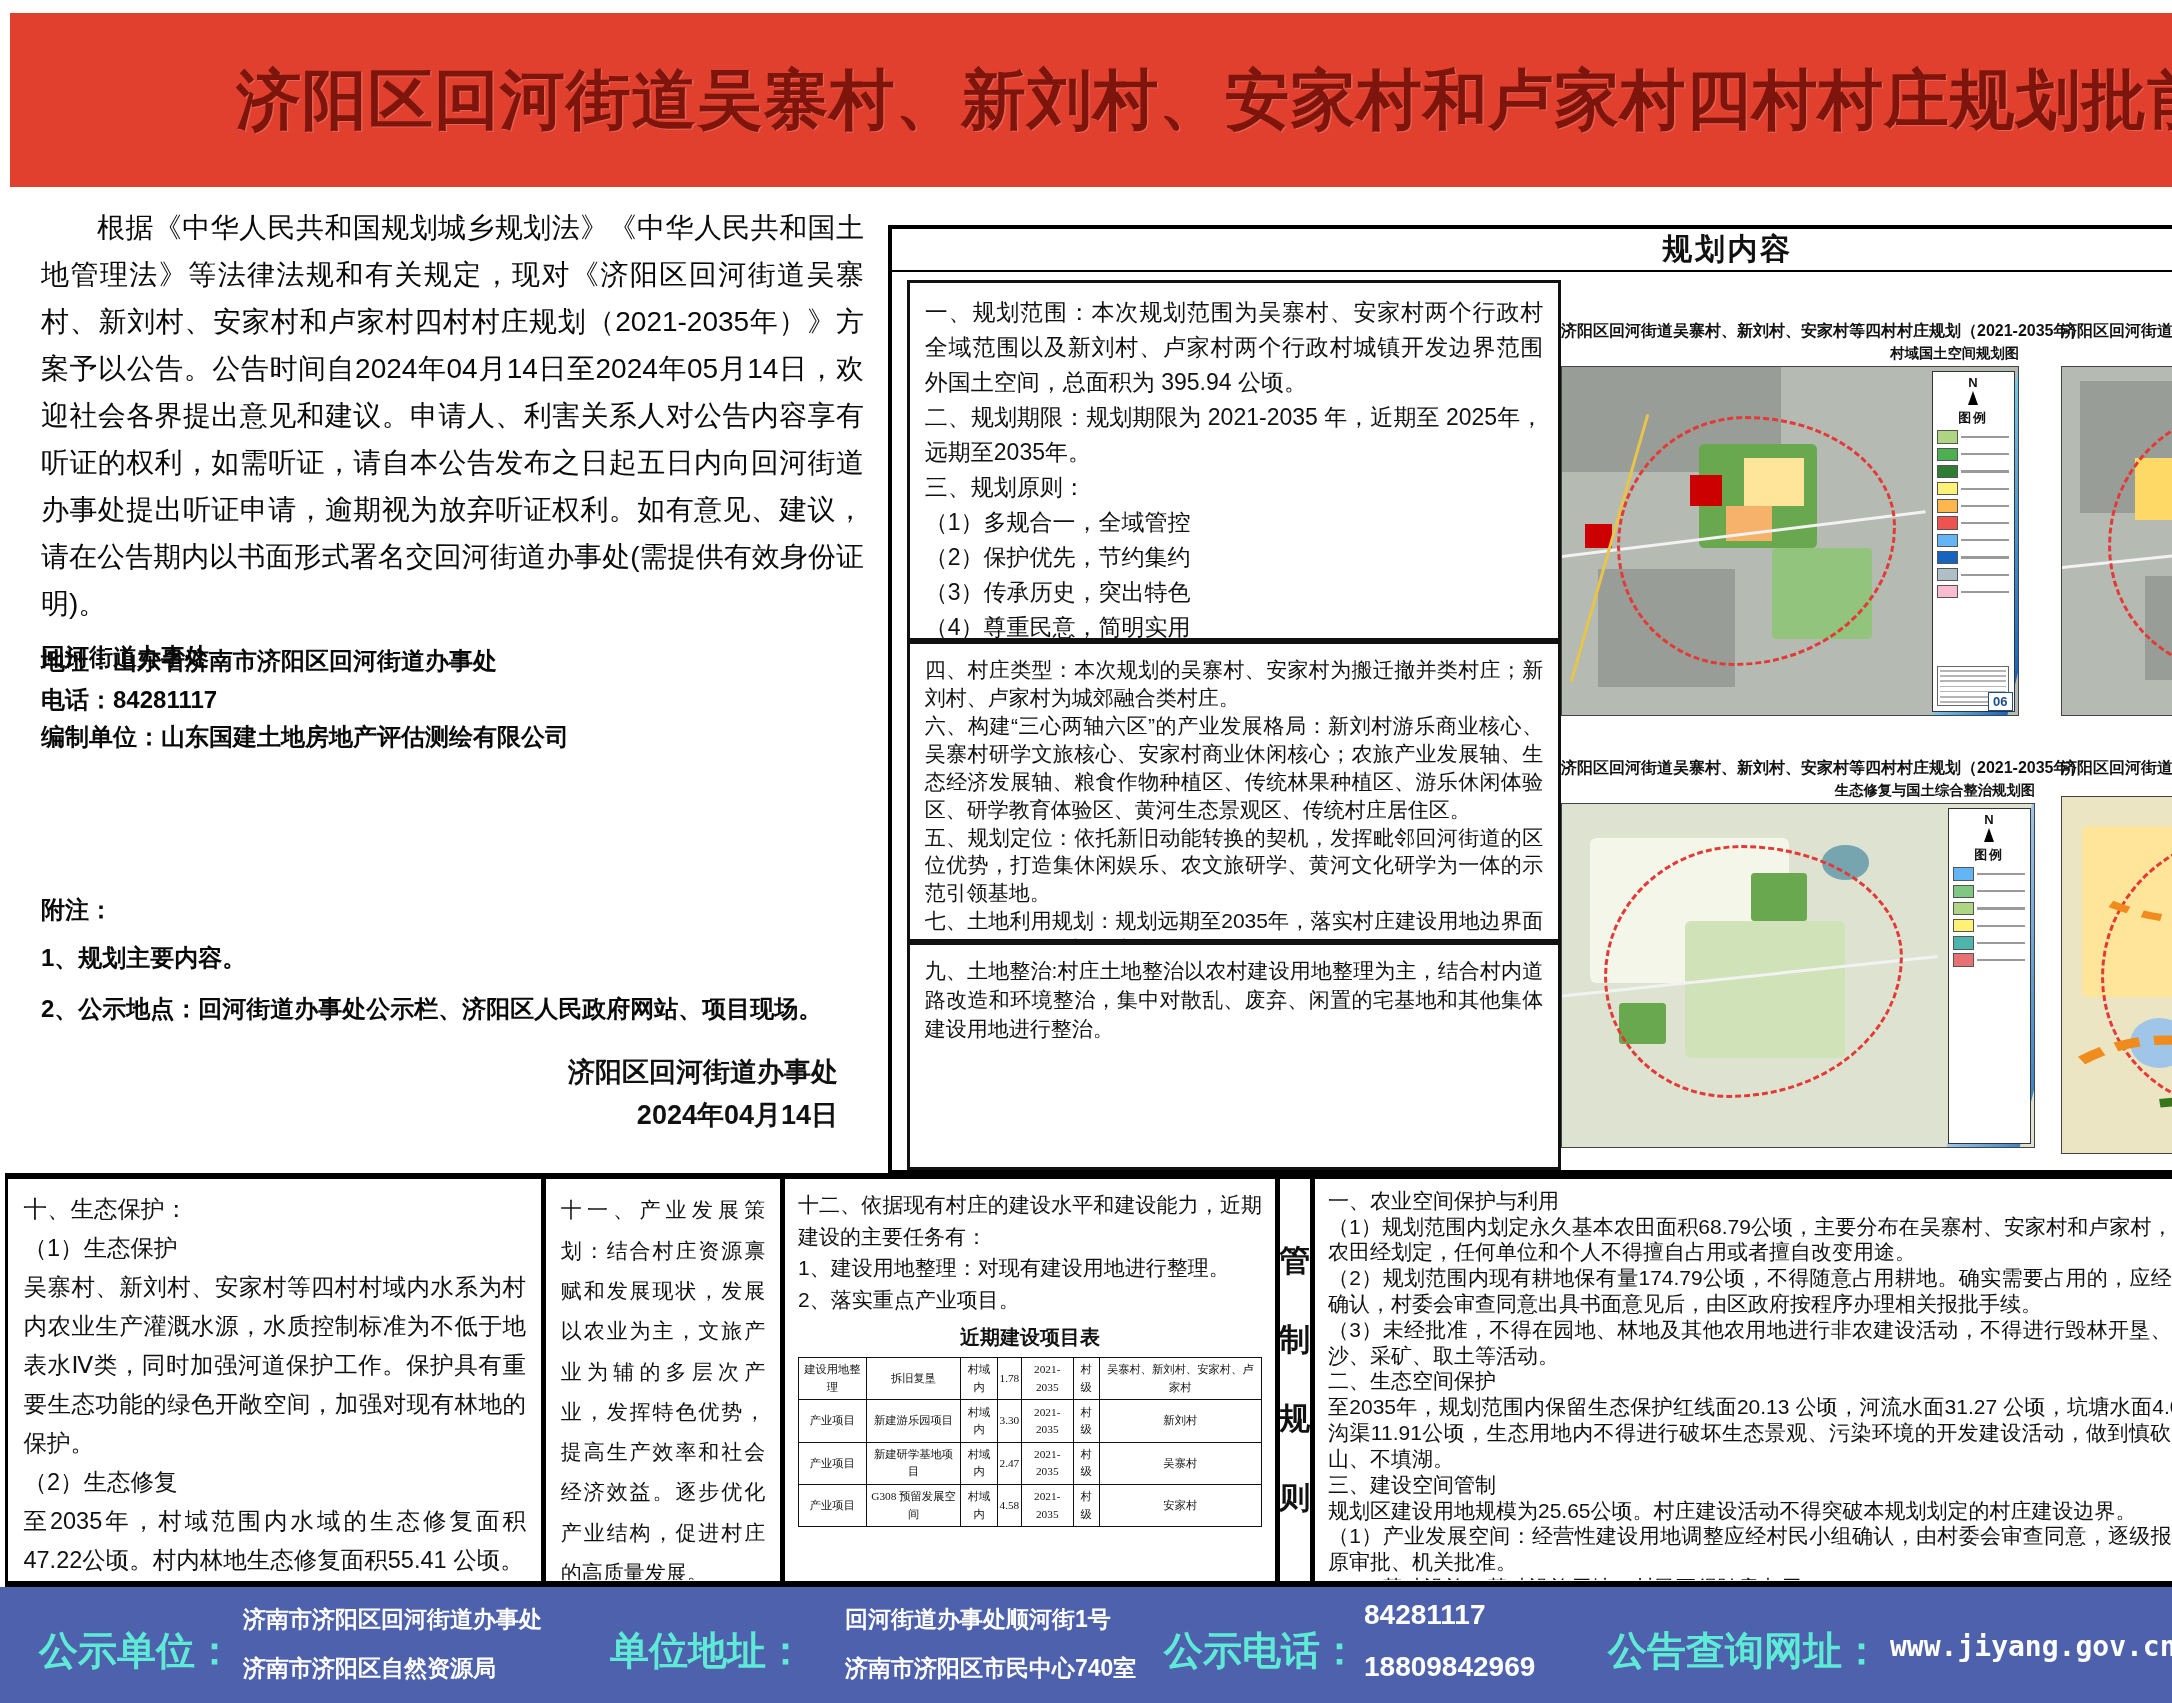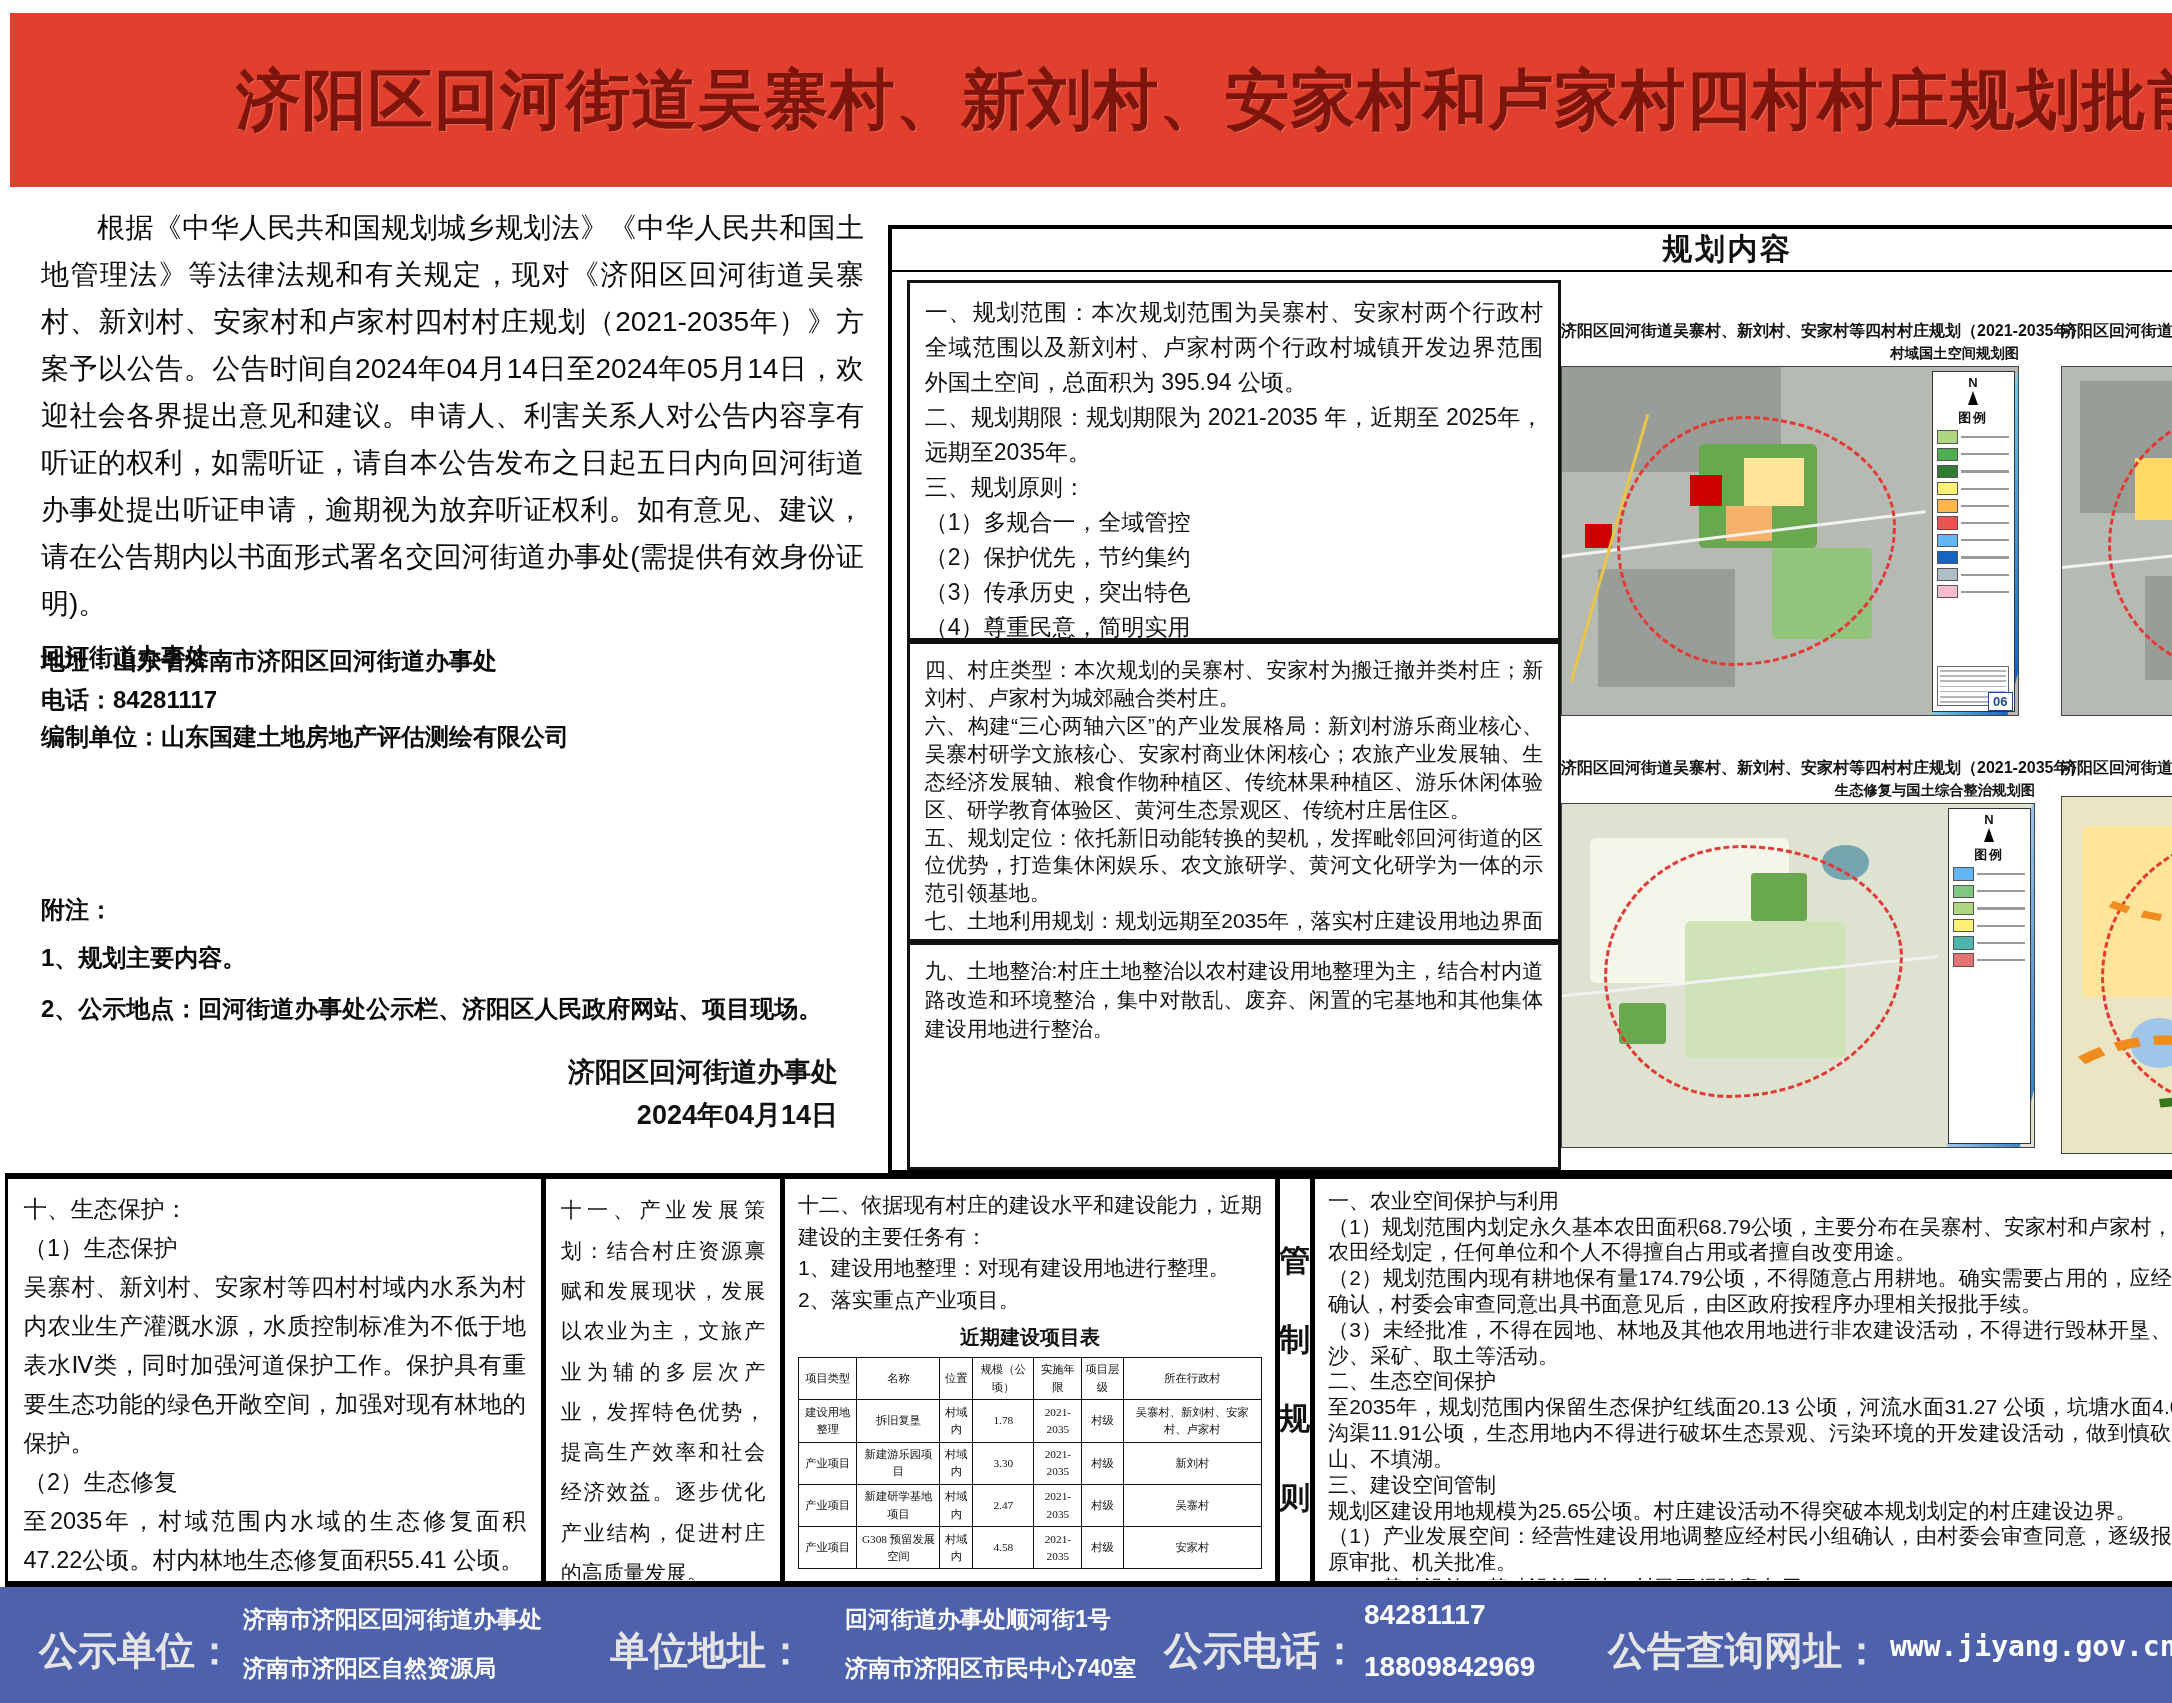--- a/index.html
+++ b/index.html
@@ -63,21 +63,21 @@
   #bcol12{left:785px;width:490px;font-size:21px;line-height:1.52;padding:9.6px 13px;}
   #bcol12 .tbl-title{text-align:center;font-weight:bold;font-size:20px;margin:6px 0 4.3px;}
   #proj-table{width:100%;border-collapse:collapse;font-size:11.3px;font-family:"Liberation Serif","DejaVu Serif",serif;}
   #proj-table th,#proj-table td{border:0.9px solid #111;text-align:center;padding:3.5px 1.7px;font-weight:normal;}
   #guanzhi-strip{left:1280px;width:29.5px;display:flex;flex-direction:column;align-items:center;justify-content:center;gap:37px;
                  padding:0;}
   #guanzhi-strip span{font-size:31px;font-weight:bold;}
   #bcol-gz{left:1315px;width:955px;font-size:21px;line-height:1.23;padding:8.7px 13px;}
   
   #footer{left:0;top:1587px;width:2581px;height:116px;background:#4e61ad;color:#fff;}
-  .flabel{position:absolute;font-size:39px;font-weight:bold;color:#e5e5e5;white-space:nowrap;}
+  .flabel{position:absolute;font-size:39px;font-weight:bold;color:#5eead4;white-space:nowrap;}
   .fval{position:absolute;font-size:23px;font-weight:bold;color:#fff;white-space:nowrap;}
   .ftel{font-size:28px;}
   #fweb{font-family:"DejaVu Sans Mono","Liberation Mono",monospace;font-size:28px;}
 </style>
 </head>
 <body>
 
 <div id="page">
 
   <div id="banner" class="abs">
@@ -289,29 +289,20 @@
     </div>
   <div id="bcol11" class="abs bcol">十一、产业发展策划：结合村庄资源禀赋和发展现状，发展以农业为主，文旅产业为辅的多层次产业，发挥特色优势，提高生产效率和社会经济效益。逐步优化产业结构，促进村庄的高质量发展。</div>
 
   <div id="bcol12" class="abs bcol">
     <p>十二、依据现有村庄的建设水平和建设能力，近期建设的主要任务有：</p>
     <p>1、建设用地整理：对现有建设用地进行整理。</p>
     <p>2、落实重点产业项目。</p>
     <div class="tbl-title">近期建设项目表</div>
     <table id="proj-table">
       <tbody>
-          <tr>
-        <th>项目类型</th>
-        <th>名称</th>
-        <th>位置</th>
-        <th>规模（公顷）</th>
-        <th>实施年限</th>
-        <th>项目层级</th>
-        <th>所在行政村</th>
-      </tr>
       <tr>
         <td>建设用地整理</td>
         <td>拆旧复垦</td>
         <td>村域内</td>
         <td>1.78</td>
         <td>2021-2035</td>
         <td>村级</td>
         <td>吴寨村、新刘村、安家村、卢家村</td>
       </tr>
       <tr>

